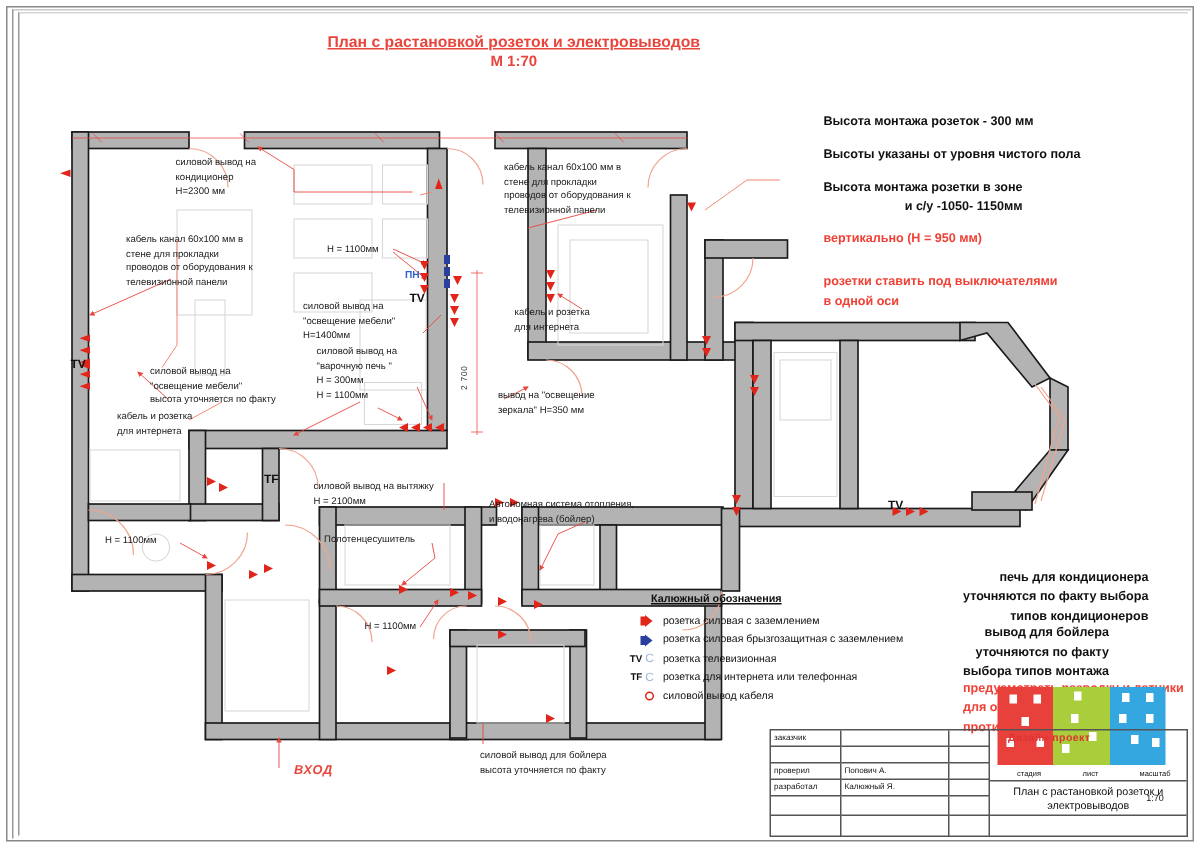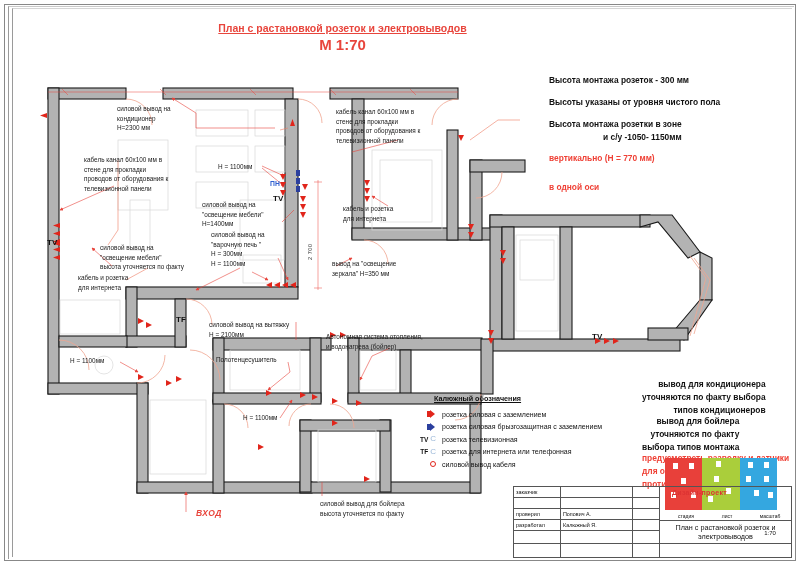--- a/index.html
+++ b/index.html
@@ -7,21 +7,21 @@
   #page{position:relative;width:800px;height:565px;background:#fff;}
 
   
   .frame-outer{position:absolute;left:4px;top:4px;width:792px;height:557px;border:1px solid #888;box-sizing:border-box;}
   .frame-mid{position:absolute;left:8px;top:6px;width:786px;height:553px;border-left:1px solid #9a9a9a;border-top:1px solid #c9c9c9;box-sizing:border-box;}
   .frame-inner{position:absolute;left:12px;top:8px;width:780px;height:549px;border-left:1px solid #9a9a9a;border-top:1px solid #d5d5d5;box-sizing:border-box;}
 
   
   .sheet-title{position:absolute;left:210px;top:22px;width:265px;text-align:center;color:#e8453c;font-size:10.5px;font-weight:bold;}
   .sheet-title u{text-decoration:underline;}
-  .sheet-scale{position:absolute;left:210px;top:36px;width:265px;text-align:center;color:#e8453c;font-size:15px;font-weight:bold;}
+  .sheet-scale{position:absolute;left:210px;top:36px;width:265px;text-align:center;color:#e8453c;font-size:10px;font-weight:bold;}
 
   
   .notes{position:absolute;font-size:8.4px;line-height:1.55;font-weight:bold;}
   .notes.black{color:#111;text-align:right;}
   .notes.red{color:#ef4136;}
   .notes div{white-space:nowrap;}
 
   
   svg.plan{position:absolute;left:0;top:0;width:800px;height:565px;}
 
@@ -319,28 +319,29 @@
     <div>Высота монтажа розеток - 300 мм</div>
   </div>
   <div class="notes black" style="left:549px;top:96px;">
     <div>Высоты указаны от уровня чистого пола</div>
   </div>
   <div class="notes black" style="left:549px;top:118px;">
     <div>Высота монтажа розетки в зоне</div>
     <div> и с/у -1050- 1150мм</div>
   </div>
   <div class="notes red" style="left:549px;top:152px;">
-    <div>вертикально (Н = 770 мм)</div>
+    <div>вертикально (Н = 950 мм)</div>
   </div>
   <div class="notes red" style="left:549px;top:181px;">
+    <div>розетки ставить под выключателями</div>
     <div>в одной оси</div>
   </div>
 
   <div class="notes black" style="left:642px;top:378px;">
-    <div>вывод для кондиционера</div>
+    <div>печь для кондиционера</div>
     <div>уточняются по факту выбора</div>
     <div>типов кондиционеров</div>
   </div>
   <div class="notes black" style="left:642px;top:415px;">
     <div>вывод для бойлера</div>
     <div>уточняются по факту</div>
     <div>выбора типов монтажа</div>
   </div>
   <div class="notes red" style="left:642px;top:452px;">
     <div>предусмотреть разводку и датчики</div>

